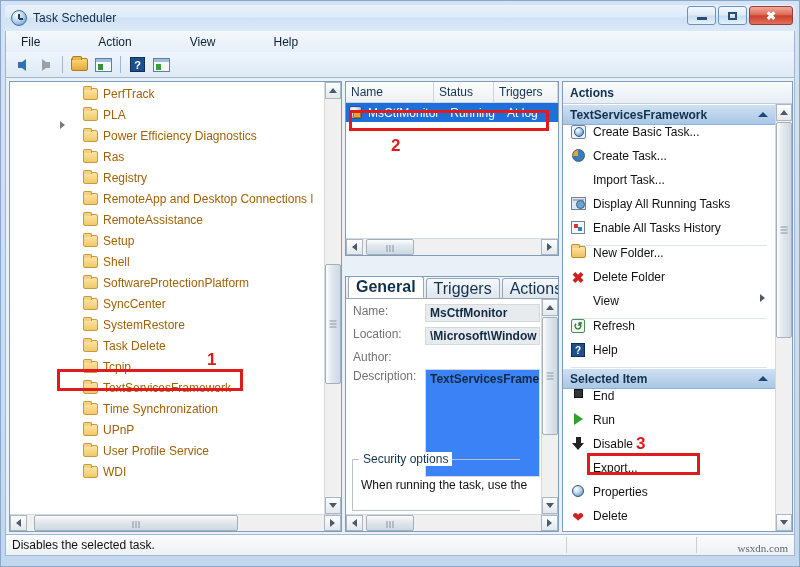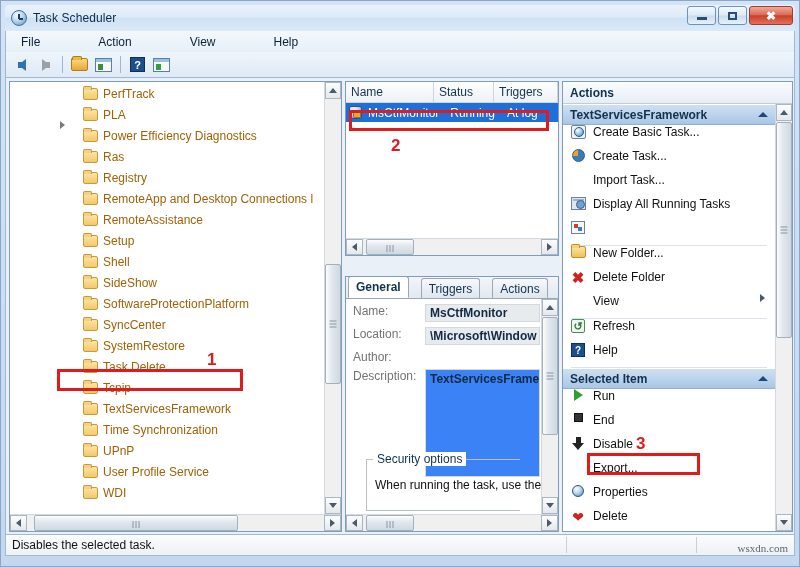--- a/index.html
+++ b/index.html
@@ -241,25 +241,25 @@
   }
   .lr-cell { padding: 0 4px; overflow:hidden; }
 
   .detail-pane { flex:1; display:flex; flex-direction:column; background:#fff; }
   .tabrow {
     height: 22px; flex:none; display:flex; align-items:flex-end;
     background: linear-gradient(180deg,#f2f5f9,#e3e9f0);
     border-bottom: 1px solid #9aa7b5; padding-left:2px;
   }
   .tab {
-    height: 20px; padding: 0 7px; font-size: 12px; color:#12314e;
+    height: 20px; padding: 0 7px; font-size: 16px; color:#12314e;
     display:flex; align-items:center;
     border:1px solid #9aa7b5; border-bottom:none;
     background: linear-gradient(180deg,#f6f8fb,#dfe6ee);
-    margin-right: 12px; border-radius: 3px 3px 0 0;
+    margin-right: 2px; border-radius: 3px 3px 0 0;
   }
   .tab.active {
     background: #fff; height: 22px; font-weight:600; border-bottom: 1px solid #fff;
   }
   .tab.clip { padding: 0 3px; overflow:hidden; width: 14px; }
   .tab-nav { display:flex; gap:2px; margin-left:auto; margin-right:2px; margin-bottom:2px; }
   .tab-nav .nb {
     width: 16px; height: 16px; border:1px solid #8fa4b8; border-radius:2px;
     background: linear-gradient(180deg,#fbfdff,#dde7f1);
     display:flex;align-items:center;justify-content:center;
@@ -272,21 +272,21 @@
     padding:1px 4px; white-space:nowrap; overflow:hidden; flex:1; margin-right:18px;
   }
   .form-val.plain { background:transparent; border:none; }
   .desc-box {
     background:#3b82f6; border:1px solid #d4d9de; height: 108px;
     margin-right:18px; flex:1; padding:2px 4px; font-weight:600; color:#102a44;
     overflow:hidden; white-space:nowrap;
   }
   .fieldset {
     position:absolute; left:6px; right:38px; bottom: 3px; height: 52px;
-    border:1px solid #b9c2cb; border-right:none;margin-left:14px;
+    border:1px solid #b9c2cb; border-right:none;
   }
   .fieldset .legend {
     position:absolute; top:-8px; left:6px; background:#fff; padding:0 4px;
     font-size:12px; color:#12314e;
   }
   .fieldset .fs-text {
     position:absolute; top:18px; left:8px; font-size:12px; color:#111; white-space:nowrap;
   }
 
   
@@ -482,25 +482,20 @@
             </div>
             <div class="tree-row">
               <div class="tree-indent"></div>
               <div class="folder-ic"></div>
               <span>Setup</span>
             </div>
             <div class="tree-row">
               <div class="tree-indent"></div>
               <div class="folder-ic"></div>
               <span>Shell</span>
-            </div>
-            <div class="tree-row">
-              <div class="tree-indent"></div>
-              <div class="folder-ic"></div>
-              <span>SideShow</span>
             </div>
             <div class="tree-row">
               <div class="tree-indent"></div>
               <div class="folder-ic"></div>
               <span>SoftwareProtectionPlatform</span>
             </div>
             <div class="tree-row">
               <div class="tree-indent"></div>
               <div class="folder-ic"></div>
               <span>SyncCenter</span>
@@ -697,20 +692,21 @@
             <div class="act-row">
               <span class="act-ic">
                 <div class="ic-display"></div>
               </span>
               <span class="act-label">Display All Running Tasks</span>
             </div>
             <div class="act-row">
               <span class="act-ic">
                 <div class="ic-history"></div>
               </span>
+              <span class="act-label">Enable All Tasks History</span>
             </div>
             <div class="act-div"></div>
             <div class="act-row">
               <span class="act-ic">
                 <div class="ic-newfolder"></div>
               </span>
               <span class="act-label">New Folder...</span>
             </div>
             <div class="act-row">
               <span class="act-ic">
@@ -736,29 +732,29 @@
               </span>
               <span class="act-label">Help</span>
             </div>
             <div class="act-div"></div>
             <div class="grp-head">
               <span>Selected Item</span>
               <span class="chev"></span>
             </div>
             <div class="act-row">
               <span class="act-ic">
+                <div class="ic-end"></div>
+              </span>
+              <span class="act-label">End</span>
+            </div>
+            <div class="act-row">
+              <span class="act-ic">
                 <div class="ic-run"></div>
               </span>
               <span class="act-label">Run</span>
-            </div>
-            <div class="act-row">
-              <span class="act-ic">
-                <div class="ic-end"></div>
-              </span>
-              <span class="act-label">End</span>
             </div>
             <div class="act-row">
               <span class="act-ic">
                 <div class="ic-disable"></div>
               </span>
               <span class="act-label">Disable</span>
             </div>
             <div class="act-row">
               <span class="act-ic"></span>
               <span class="act-label">Export...</span>

